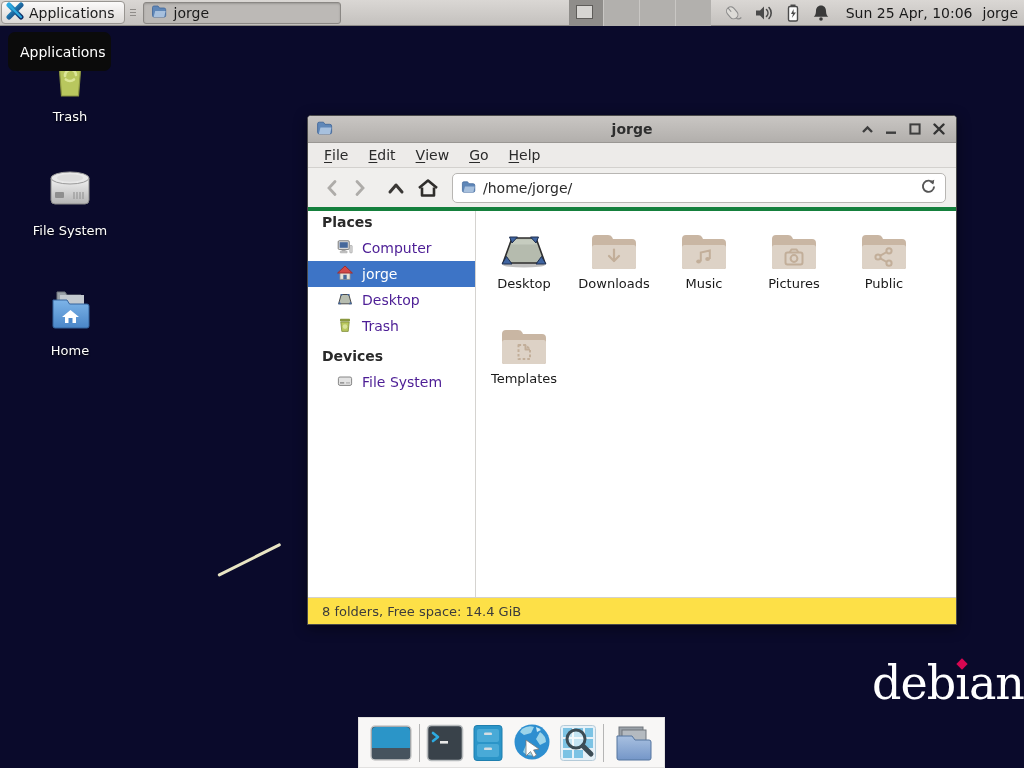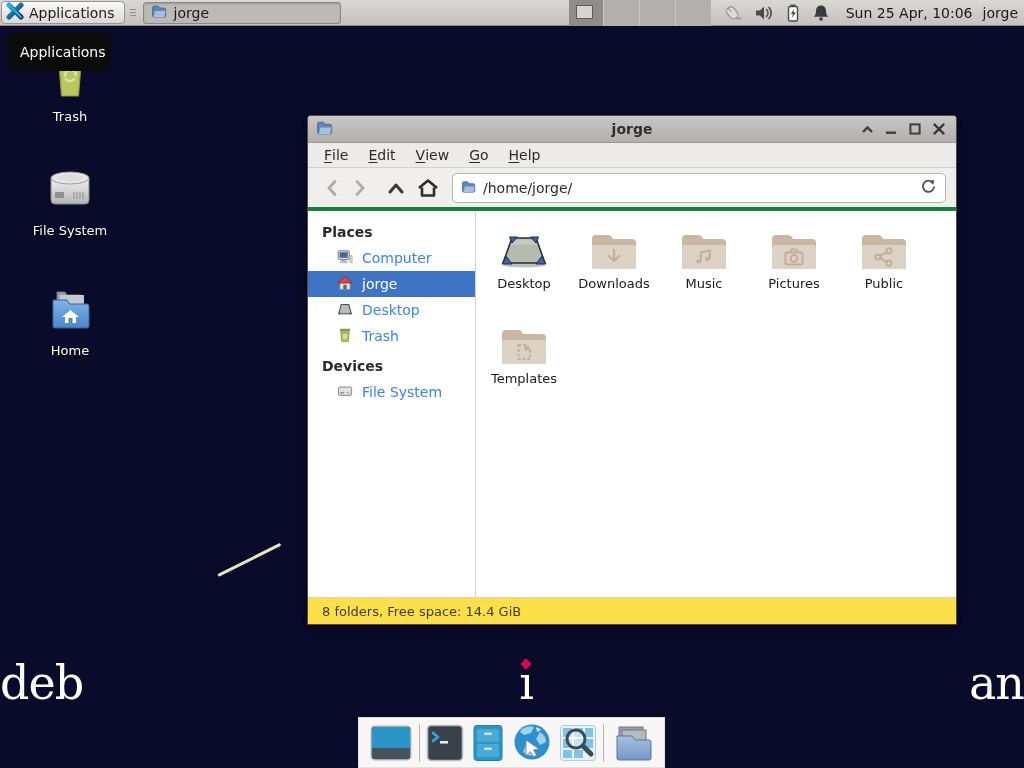--- a/index.html
+++ b/index.html
@@ -67,39 +67,39 @@
 
   .toolbar { height:43px; background:#f0efed; border-bottom:4px solid #15803d; display:flex;
              align-items:center; padding:0 10px; flex:0 0 43px; }
   .nav-btn { width:28px; height:28px; display:flex; align-items:center; justify-content:center; border-radius:3px; }
   .path-bar { flex:1; height:30px; margin-left:10px; background:#fff; border:1px solid #b8b6b3;
               border-radius:5px; display:flex; align-items:center; padding:0 8px; gap:7px;
               font-size:14px; color:#2a2a2a; }
   .path-bar .reload { margin-left:auto; }
 
   .content { flex:1; display:flex; min-height:0; }
-  .sidebar { width:168px; background:#fff; border-right:1px solid #d5d3d0; padding-top:10px; }
+  .sidebar { width:168px; background:#fff; border-right:1px solid #d5d3d0; }
   .side-header { padding:3px 0 5px 14px; font-size:14px; font-weight:bold; color:#2a2a2a; }
   .side-item { height:26px; display:flex; align-items:center; gap:9px; padding-left:29px;
-               font-size:14px; color:#3b82f6; }
+               font-size:14px; color:#4c1d95; }
   .side-item svg { flex:0 0 16px; }
   .side-item.selected { background:#3d74c6; color:#fff; }
   .side-header.devices { margin-top:6px; }
 
   .files { flex:1; background:#fff; padding:12px 0 0 3px;
            display:grid; grid-template-columns:repeat(5,90px); grid-auto-rows:95px; align-content:start; }
   .file-item { display:flex; flex-direction:column; align-items:center; }
   .file-icon { width:56px; height:48px; display:flex; align-items:flex-end; justify-content:center; }
   .file-label { margin-top:5px; font-size:13px; color:#1a1a1a; }
 
   .statusbar { height:27px; background:#fde047; border-top:1px solid #d3d1ce; display:flex;
                align-items:center; padding-left:14px; font-size:13px; color:#3c3c3c; flex:0 0 27px; }
 
   
-  .debian-logo { position:absolute; left:0; top:656px; width:1024px; display:flex; justify-content:space-between;
+  .debian-logo { position:absolute; left:0; top:656px; width:1024px; display:flex; justify-content:flex-end;
                  font-family:"DejaVu Serif","Liberation Serif",serif; font-size:46px; color:#fff;
                  letter-spacing:-1px; }
   .debian-logo .i-wrap { position:relative; }
   .debian-logo .i-dot { position:absolute; left:50%; top:4px; width:8px; height:8px; background:#d70751;
                         transform:translateX(-50%) rotate(45deg); }
 
   
   .dock { position:absolute; left:358px; top:717px; width:307px; height:51px; background:#f8f7f6;
           border:1px solid #e2e1e0; display:flex; align-items:center; justify-content:space-evenly;
           padding:0 4px; z-index:30; }

